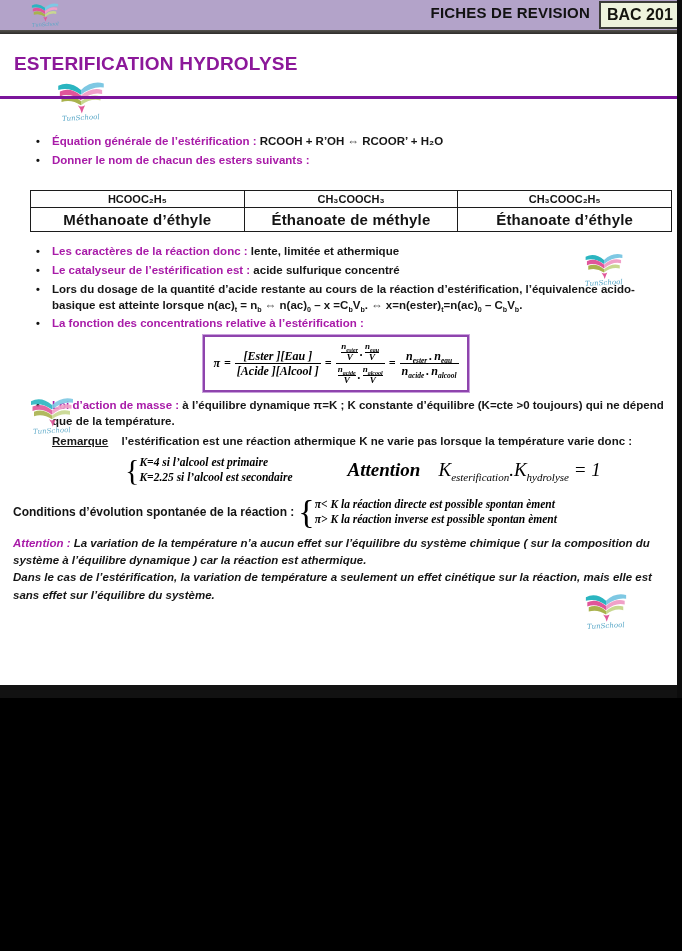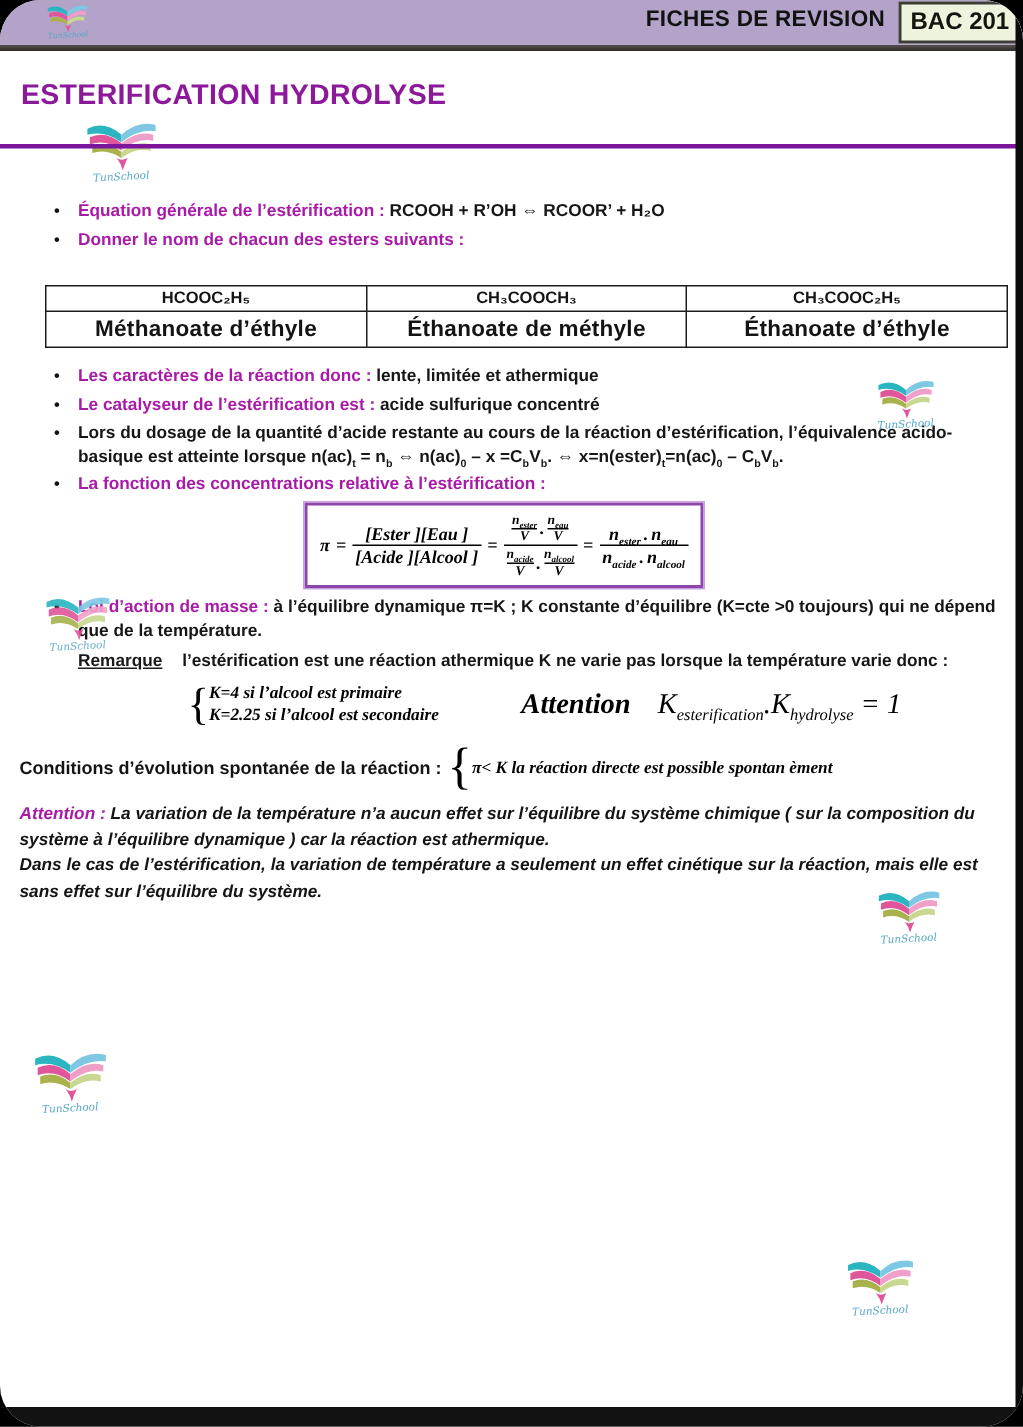--- a/index.html
+++ b/index.html
@@ -1,17 +1,17 @@
 <!DOCTYPE html>
 <html><head>
 <meta charset="utf-8">
 <style>
   html,body{margin:0;padding:0;background:#000;}
-  .page{position:relative;width:682px;height:951px;background:#fff;overflow:hidden;
-        font-family:"Liberation Sans","DejaVu Sans",sans-serif;color:#141414;border-radius:27px;}
+  .page{position:relative;width:682px;height:698px;background:#fff;overflow:hidden;
+        font-family:"Liberation Sans","DejaVu Sans",sans-serif;color:#141414;}
   
   .hdr{position:absolute;top:0;left:0;width:682px;height:30px;background:#b3a3c9;}
   .hdr-line{position:absolute;top:30px;left:0;width:682px;height:4px;
             background:linear-gradient(#55524e,#2e2c2a);}
   .hdr-title{position:absolute;top:4px;right:92px;font-size:15px;font-weight:bold;
              color:#121212;letter-spacing:.2px;}
   .badge{position:absolute;top:1px;left:599px;width:90px;height:28px;background:#eef3dd;
          border:2px solid #3c3c38;box-sizing:border-box;font-size:16px;font-weight:bold;
          color:#15150f;padding:3px 0 0 6px;}
   .hdr-logo{position:absolute;top:2px;left:30px;}
@@ -231,20 +231,21 @@
         <span class="att-word">Attention</span>
         <span class="att-k">K<sub>esterification</sub>.K<sub>hydrolyse</sub> = 1</span>
       </span>
     </div>
 
     <div class="cond-row">
       <span class="cond-lab">Conditions d’évolution spontanée de la réaction :</span>
       <span class="brace" style="font-size:34px;margin-left:4px">{</span>
       <span class="cases">
         <span>π&lt; K la réaction directe est  possible spontan èment</span>
+        <span>π&gt; K la réaction inverse est  possible spontan èment</span>
       </span>
     </div>
 
     <div class="att-para">
       <span class="lab">Attention :</span><span> La variation de la température n’a aucun effet sur l’équilibre du système chimique ( sur la composition du système à l’équilibre dynamique ) car la réaction est athermique.</span>
       <div> Dans le cas de l’estérification, la variation de température a seulement un effet cinétique sur la réaction, mais elle est sans effet sur l’équilibre du système.</div>
     </div>
 
   </div>
 

